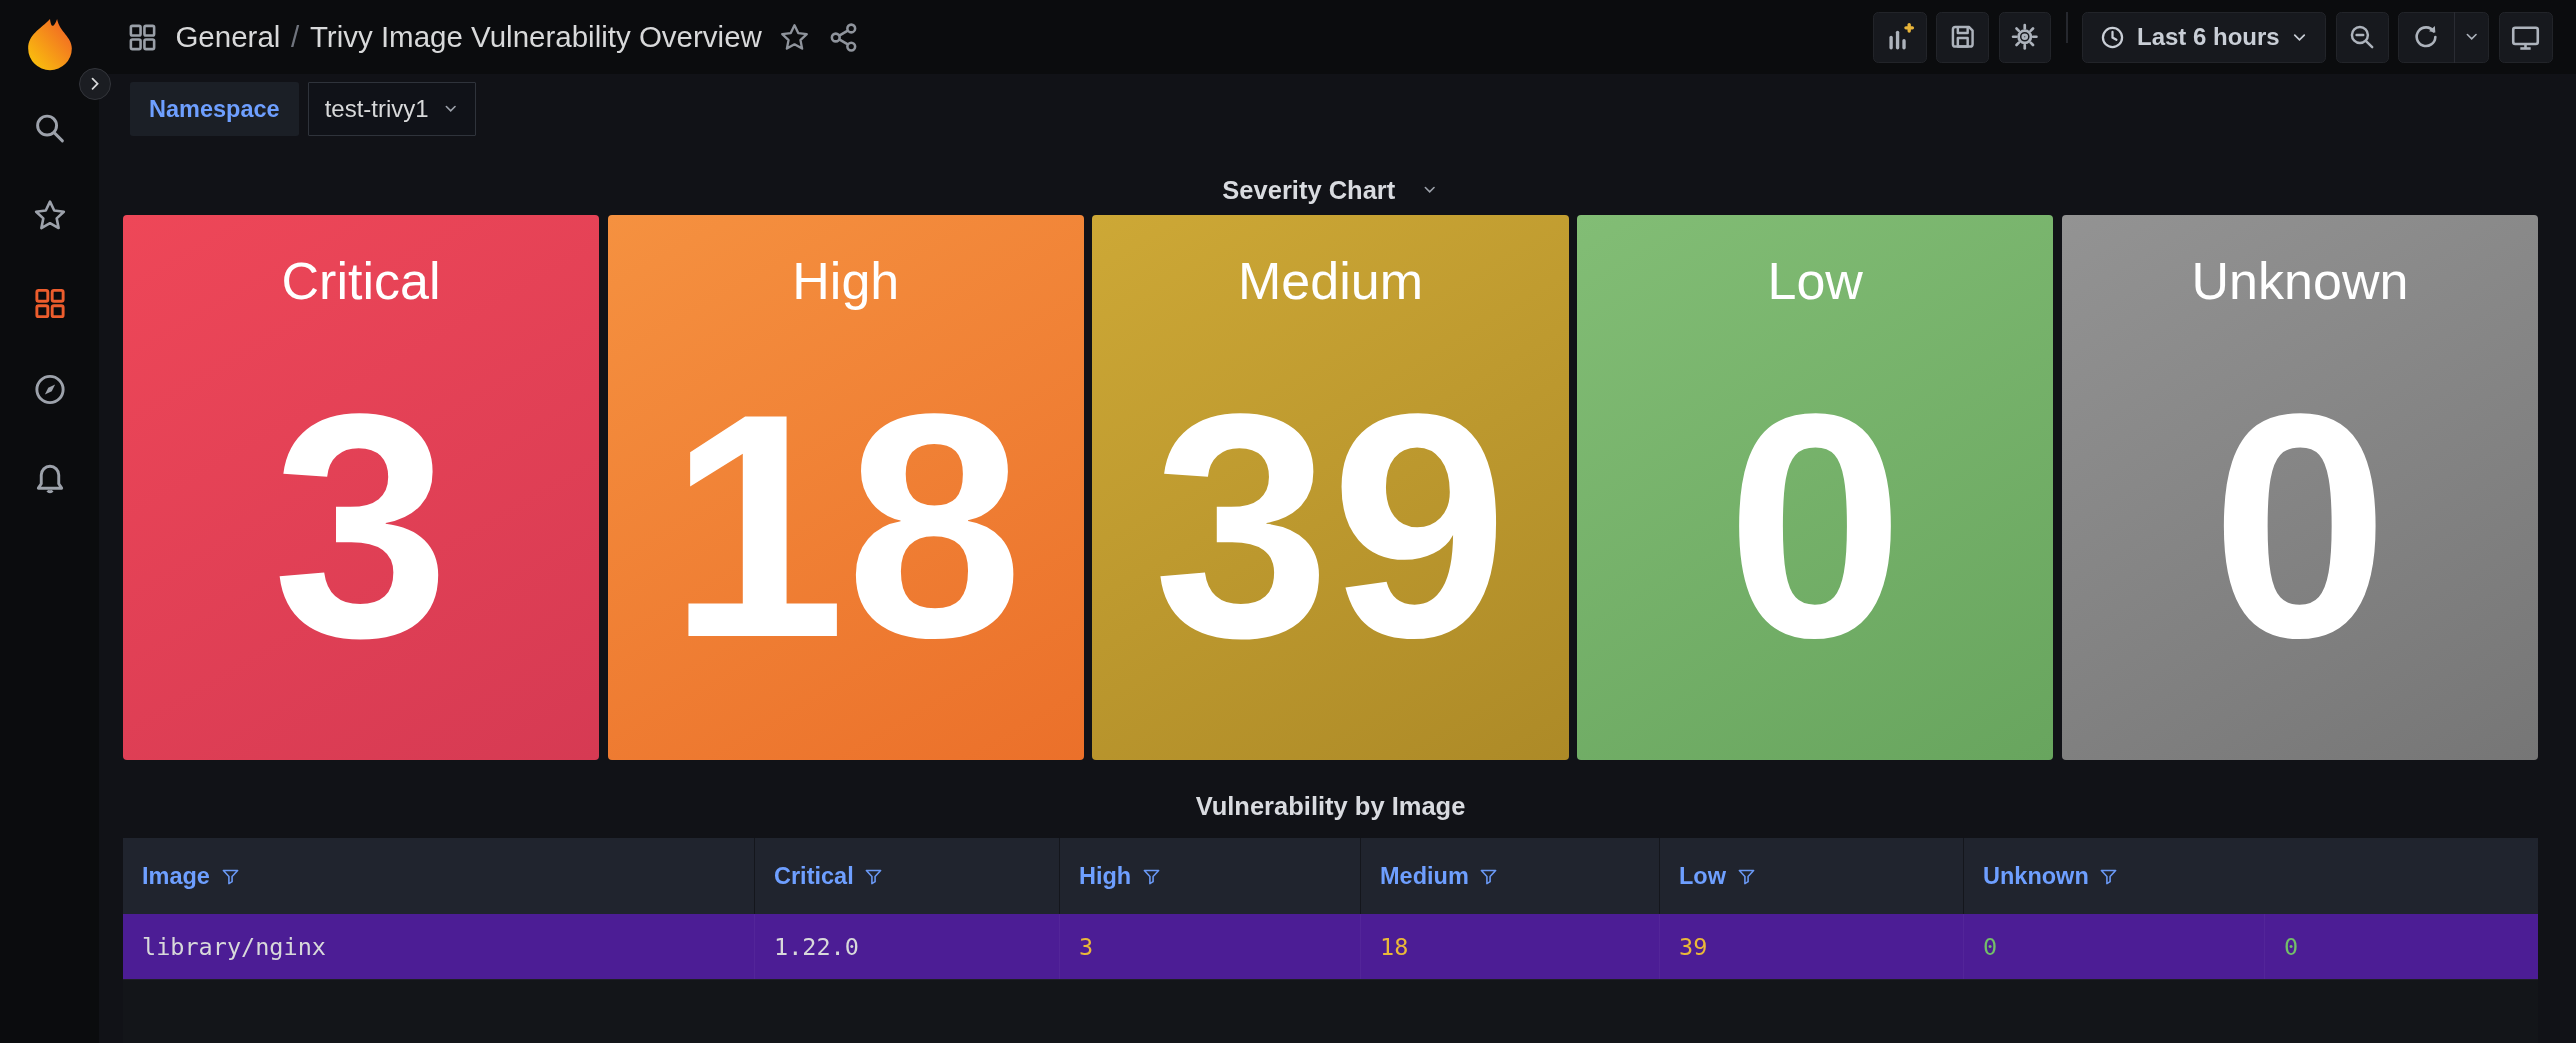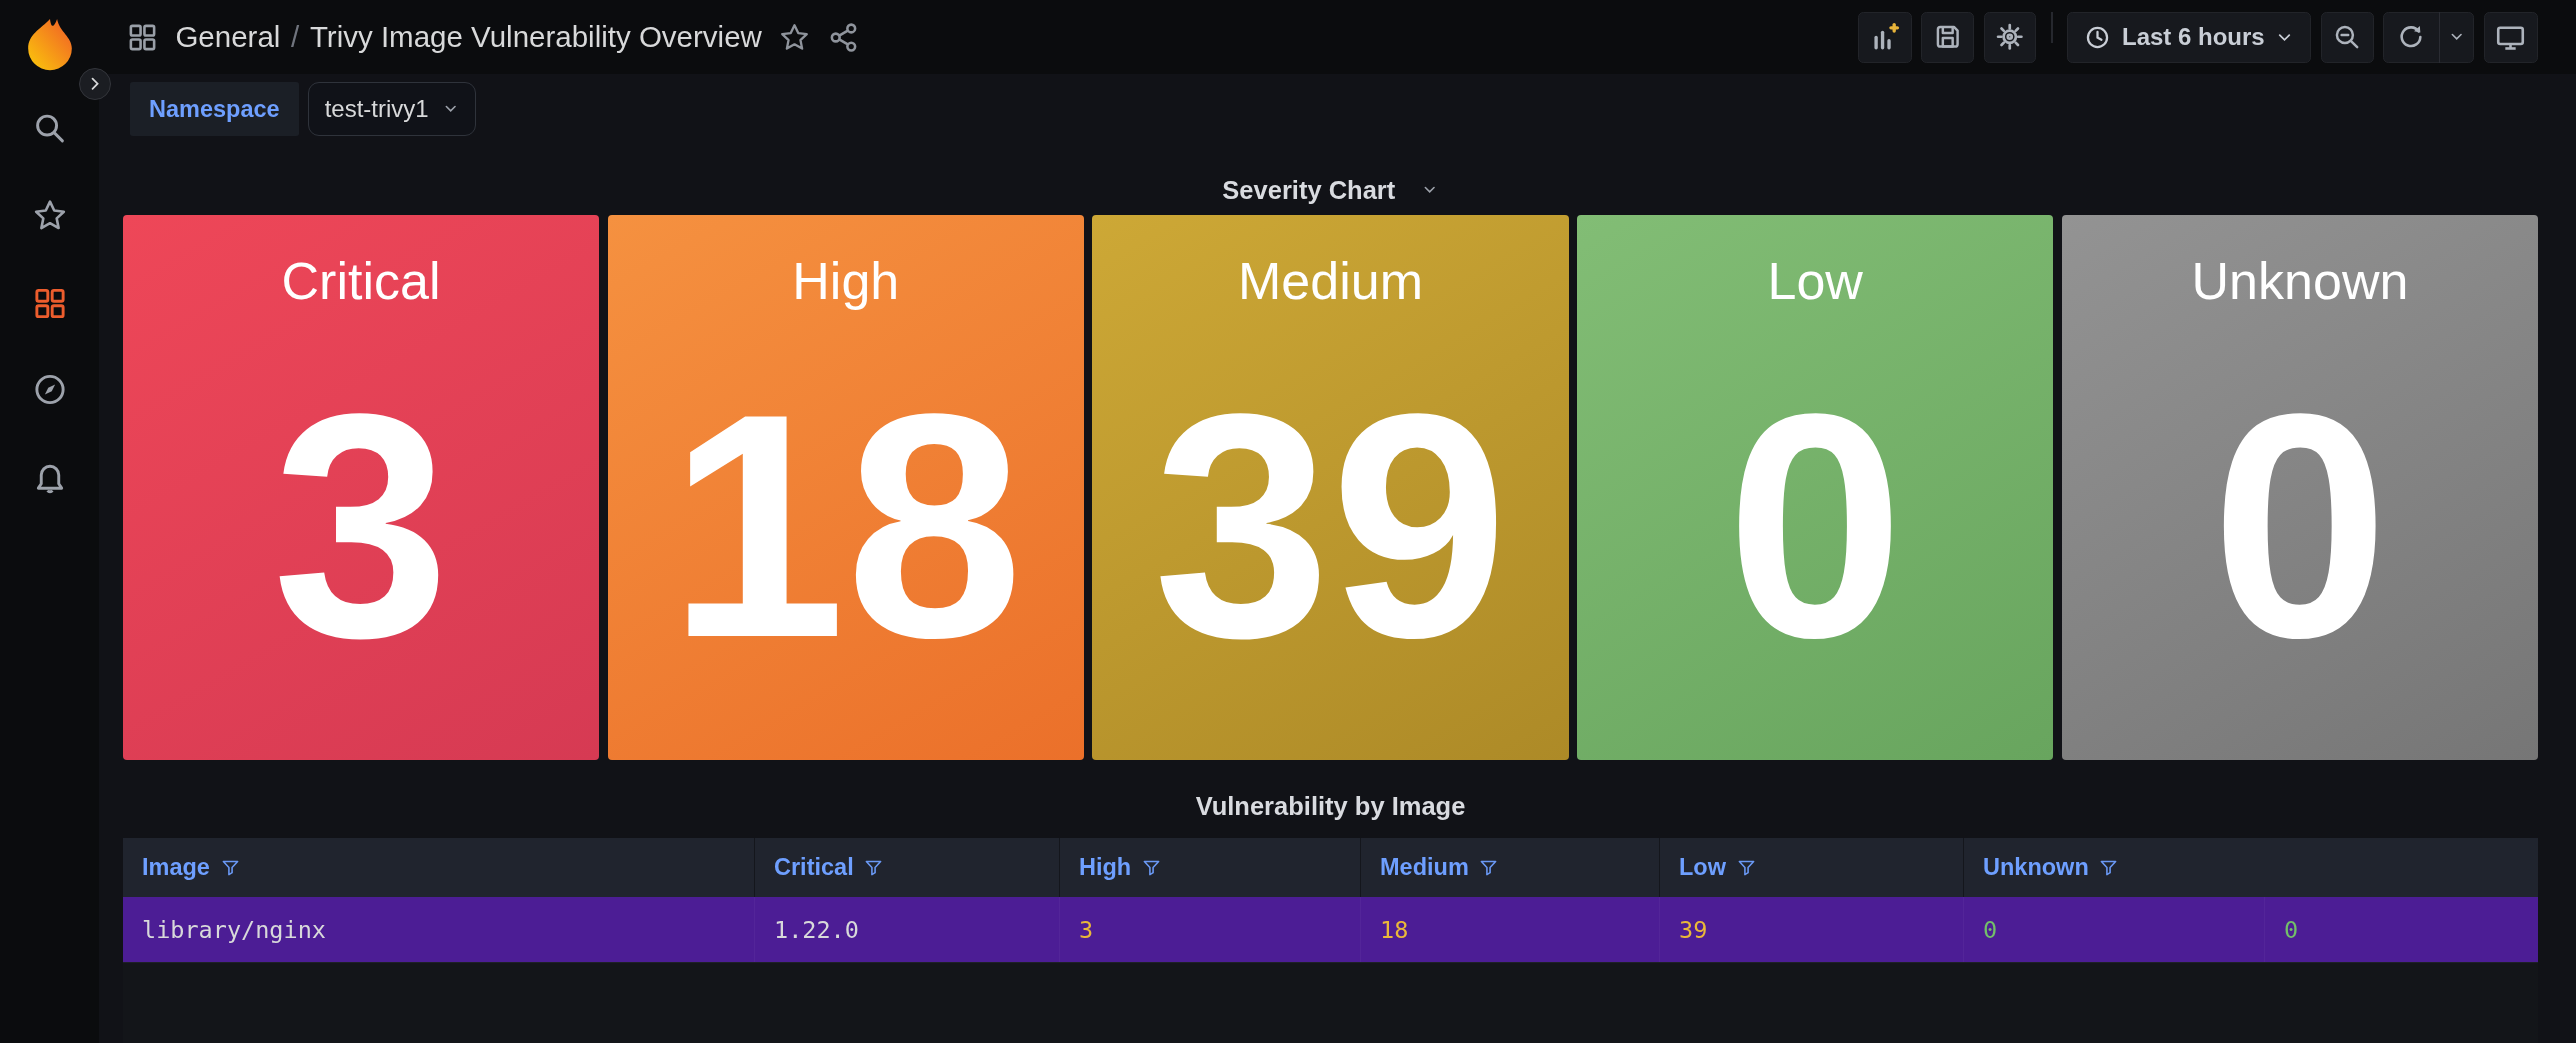--- a/index.html
+++ b/index.html
@@ -19,21 +19,21 @@
   .side-item { position:absolute; left:50%; transform:translateX(-50%); width:39px; height:39px;
                display:flex; align-items:center; justify-content:center; color:#9da2ab; cursor:pointer; }
   .side-item.active { color:#ed5d2d; }
   .p1{top:109px;} .p2{top:196px;} .p3{top:284px;} .p4{top:370px;} .p5{top:457px;}
   .expand-btn { position:absolute; left:79px; top:68px; width:32px; height:32px; border-radius:50%;
                 background:#1b1d22; border:1.3px solid #33353b; color:#d8d9da; z-index:9;
                 display:flex; align-items:center; justify-content:center; cursor:pointer; }
 
   
   .topnav { position:absolute; left:99px; top:0; width:2477px; height:74px; background:#0b0c0e;
-            display:flex; align-items:center; padding:0 38px 0 28px; }
+            display:flex; align-items:center; padding:0 23px 0 28px; }
   .grid-ic { width:31px; height:31px; color:#9aa0a8; margin-right:17.4px; }
   .breadcrumb { display:flex; align-items:center; font-size:29.5px; white-space:nowrap; }
   .crumb-section { color:#d8d9da; cursor:pointer; }
   .crumb-sep { color:#70747d; padding:0 10.7px; }
   .crumb-title { color:#d8d9da; }
   .title-action { width:31px; height:31px; color:#8f949c; margin-left:17.4px; background:none; border:none; cursor:pointer; }
 
   .nav-right { margin-left:auto; display:flex; gap:9.4px; }
   .nav-btn { height:51px; min-width:52px; border-radius:5.4px; background:#17191e; border:0.7px solid #222429;
              display:flex; align-items:center; justify-content:center; color:#adb3bc; padding:0 10.7px; cursor:pointer; }
@@ -42,41 +42,41 @@
   .refresh-group { padding:0; }
   .refresh-main { padding:0 13.4px; display:flex; align-items:center; height:100%; }
   .refresh-caret { padding:0 8px; border-left:0.7px solid #2a2c33; display:flex; align-items:center; height:51px; }
 
   
   .subnav { position:absolute; left:105px; top:74px; width:2477px; height:70px;
             display:flex; align-items:center; padding-left:25px; gap:9px; }
   .var-label { height:54px; display:flex; align-items:center; padding:0 19px; background:#1b1f26;
                border-radius:2.7px; color:#6e9fff; font-size:23.5px; font-weight:bold; cursor:default; }
   .var-value { height:54px; display:flex; align-items:center; gap:13.4px; padding:0 16px; background:#101218;
-               border:0.7px solid #2f333b; border-radius:11px; color:#d8d9da; font-size:24px; cursor:pointer; }
+               border:0.7px solid #2f333b; border-radius:1px; color:#d8d9da; font-size:24px; cursor:pointer; }
   .var-value .chev { color:#9da2ab; }
 
   
   .panel-head { position:absolute; left:123px; width:2415px; display:flex; align-items:center;
                 justify-content:center; gap:26px; color:#d9dbe0; font-size:25.5px; font-weight:bold; cursor:pointer; }
   #sev-head { top:168px; height:44px; }
   #tbl-head { top:782px; height:48px; }
   .panel-head .chev { color:#9da2ab; }
 
   
   .stats-row { position:absolute; left:123px; top:215px; width:2415px; height:545px; display:flex; gap:8.7px; }
   .stat { flex:1; border-radius:4px; position:relative; color:#fff; overflow:hidden; }
   .stat-label { position:absolute; top:36px; width:100%; text-align:center; font-size:52px; font-weight:500; }
   .stat-value { position:absolute; inset:0; display:flex; align-items:center; justify-content:center;
                 padding-top:75px; font-size:319px; font-weight:bold; line-height:1; }
 
   
   .table-panel { position:absolute; left:123px; top:838px; width:2415px; height:206px; background:#131519; }
   .tgrid { display:grid; grid-template-columns:632px 305px 301px 299px 304px 301px 1fr; }
-  .thead { height:59px; background:#20242e; }
+  .thead { height:76px; background:#20242e; }
   .th { display:flex; align-items:center; gap:10.7px; padding-left:19px; color:#6e9fff; font-size:23.5px;
         font-weight:bold; border-right:1.3px solid #14161c; cursor:pointer; }
   .th:last-child { border-right:none; }
   .funnel { width:19px; height:19px; color:#6e9fff; opacity:.95; }
   .trow { height:66px; background:#4c1d95; border-bottom:0.7px solid #1e2026; }
   .td { display:flex; align-items:center; padding-left:19px; font-family:"DejaVu Sans Mono", monospace;
         font-size:23.5px; border-right:0.7px solid rgba(255,255,255,0.04); }
   .td:last-child { border-right:none; }
 </style>
 </head>

